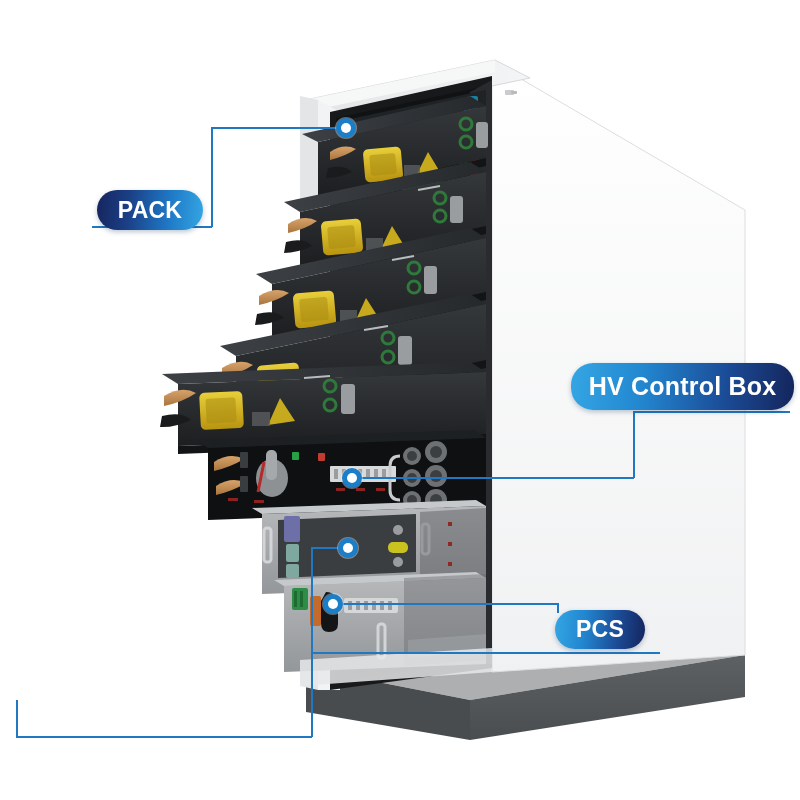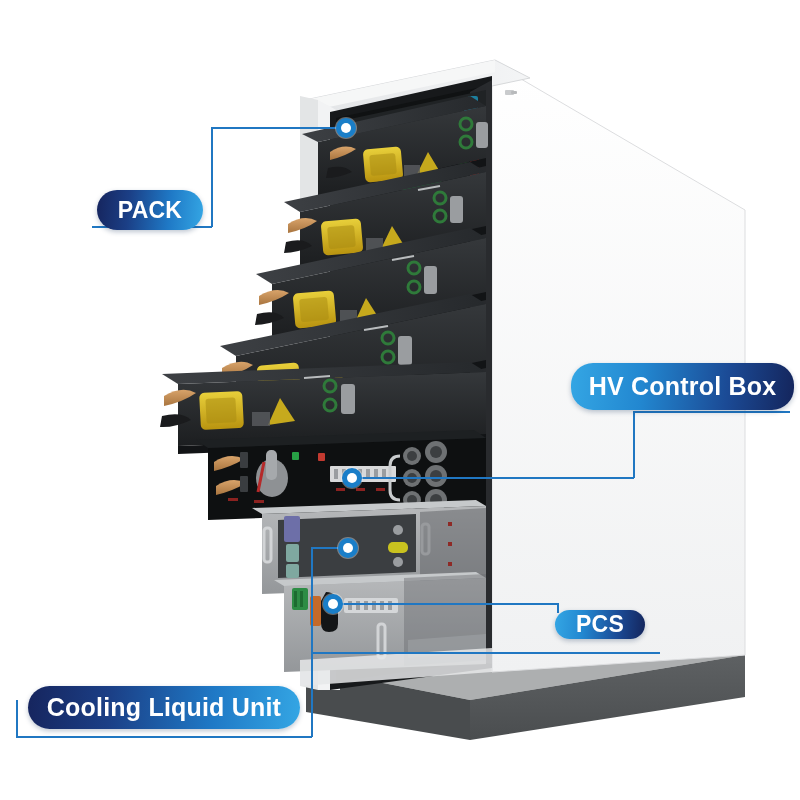--- a/index.html
+++ b/index.html
@@ -14,21 +14,21 @@
     color:#ffffff;font-weight:700;letter-spacing:.2px;
     border-radius:22px;white-space:nowrap;
     box-shadow:0 2px 5px rgba(20,50,90,.28);
     z-index:40;
   }
   .pill.grad-dark-light{background:linear-gradient(95deg,#16255e 0%,#1b3f86 30%,#1f79c6 68%,#34a6e4 100%);}
   .pill.grad-light-dark{background:linear-gradient(95deg,#34a6e4 0%,#2287d0 32%,#1b4a95 70%,#14255c 100%);}
 
   #pill-pack{left:97px;top:180px;width:106px;height:40px;font-size:23px;margin-top:10px;}
   #pill-hv{left:547px;top:363px;width:223px;height:47px;font-size:25px;margin-left:24px;}
-  #pill-pcs{left:555px;top:610px;width:90px;height:29px;font-size:23px;}
+  #pill-pcs{left:555px;top:610px;width:90px;height:39px;font-size:23px;}
   #pill-cool{left:28px;top:686px;width:272px;height:43px;font-size:25px;}
 
   
   .ln{position:absolute;background:#2077c2;z-index:35;}
   .ln.h{height:2px;}
   .ln.v{width:2px;}
 
   
   .dot{position:absolute;width:20px;height:20px;border-radius:50%;
        background:#1a7ec8;z-index:45;
@@ -336,17 +336,14 @@
   </div>
 
   <div id="pill-hv" class="pill grad-light-dark">
     <span>HV Control Box</span>
   </div>
 
   <div id="pill-pcs" class="pill grad-light-dark">
     <span>PCS</span>
   </div>
 
-  <div id="pill-cool" class="pill grad-dark-light">
-    <span>Cooling Liquid Unit</span>
-  </div>
 
 </div>
 
 </body></html>

